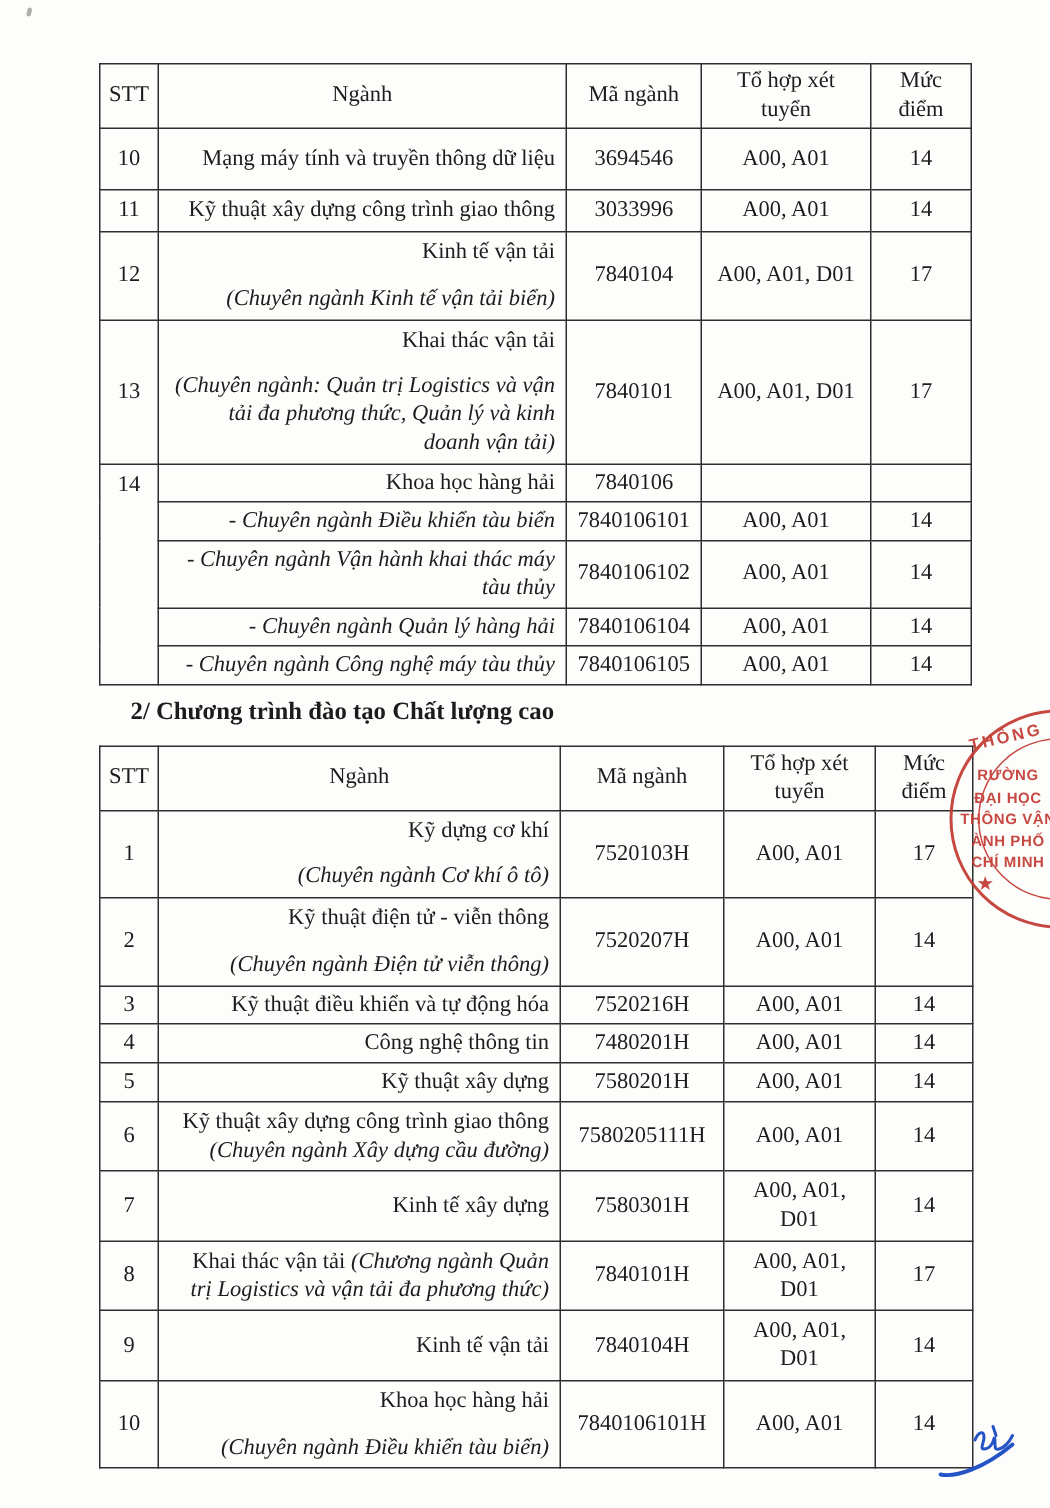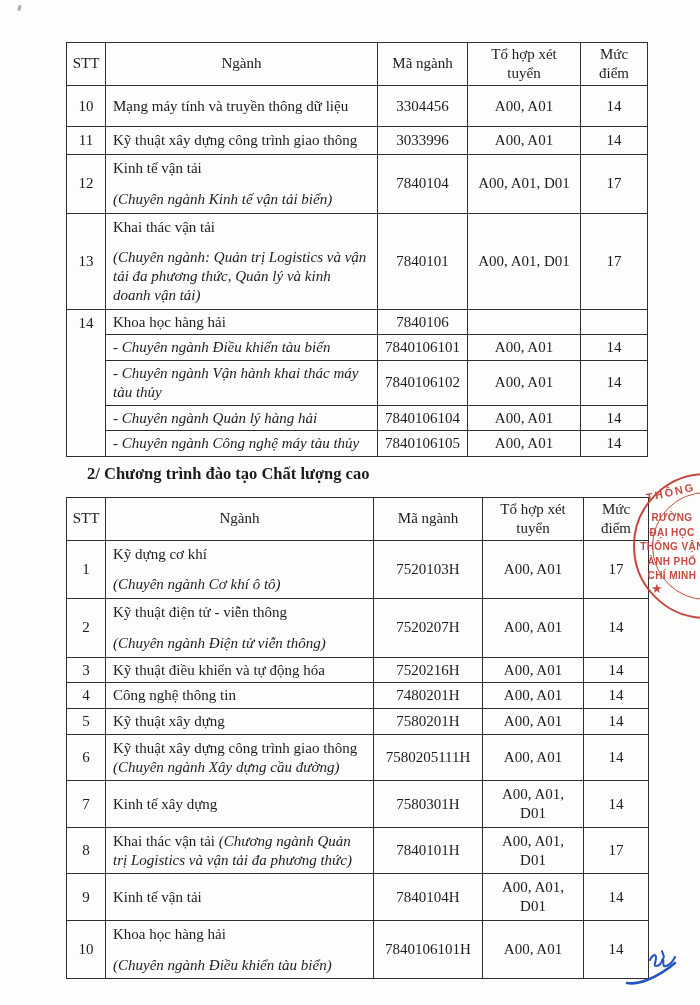--- a/index.html
+++ b/index.html
@@ -11,21 +11,21 @@
     font-size:15px; line-height:1.25;
   }
   .speck{position:absolute; left:18px; top:5px; width:3px; height:6px; background:#9a9a9a; border-radius:2px; transform:rotate(14deg); opacity:.8;}
 
   table{border-collapse:collapse; table-layout:fixed; position:absolute; background:transparent;}
   #table1{left:66px; top:42px; width:581px;}
   #table2{left:66px; top:497px; width:582px;}
   td,th{border:1.6px solid #2e2e2e; padding:3px 7px; vertical-align:middle; font-weight:normal; overflow:hidden;}
   th{text-align:center; padding:2px 4px;}
   .c{text-align:center;}
-  .nganh{text-align:left;}
+  .nganh{text-align:right;}
   .hdr-narrow{display:inline-block; max-width:72px;}
   .hdr-xnarrow{display:inline-block; max-width:42px;}
   tr.pad-lg>td{padding-top:11px; padding-bottom:11px;}
   tr.pad-md>td{padding-top:4px; padding-bottom:4px;}
   td.sub{font-style:italic; padding-top:3px; padding-bottom:3px;}
   .note{font-style:italic;}
   .note-block{display:block;margin-top:12px;}
   td.span-top{vertical-align:top; padding-top:4px;}
 
   .section-heading{
@@ -62,21 +62,21 @@
         <tr>
       <th>STT</th>
       <th>Ngành</th>
       <th>Mã ngành</th>
       <th><span class="hdr-narrow">Tổ hợp xét tuyển</span></th>
       <th><span class="hdr-xnarrow">Mức điểm</span></th>
     </tr>
     <tr class="pad-lg">
       <td class="c">10</td>
       <td class="nganh"><span>Mạng máy tính và truyền thông dữ liệu</span></td>
-      <td class="c">3304456</td>
+      <td class="c">3694546</td>
       <td class="c">A00, A01</td>
       <td class="c">14</td>
     </tr>
     <tr class="pad-md">
       <td class="c">11</td>
       <td class="nganh"><span>Kỹ thuật xây dựng công trình giao thông</span></td>
       <td class="c">3033996</td>
       <td class="c">A00, A01</td>
       <td class="c">14</td>
     </tr>

